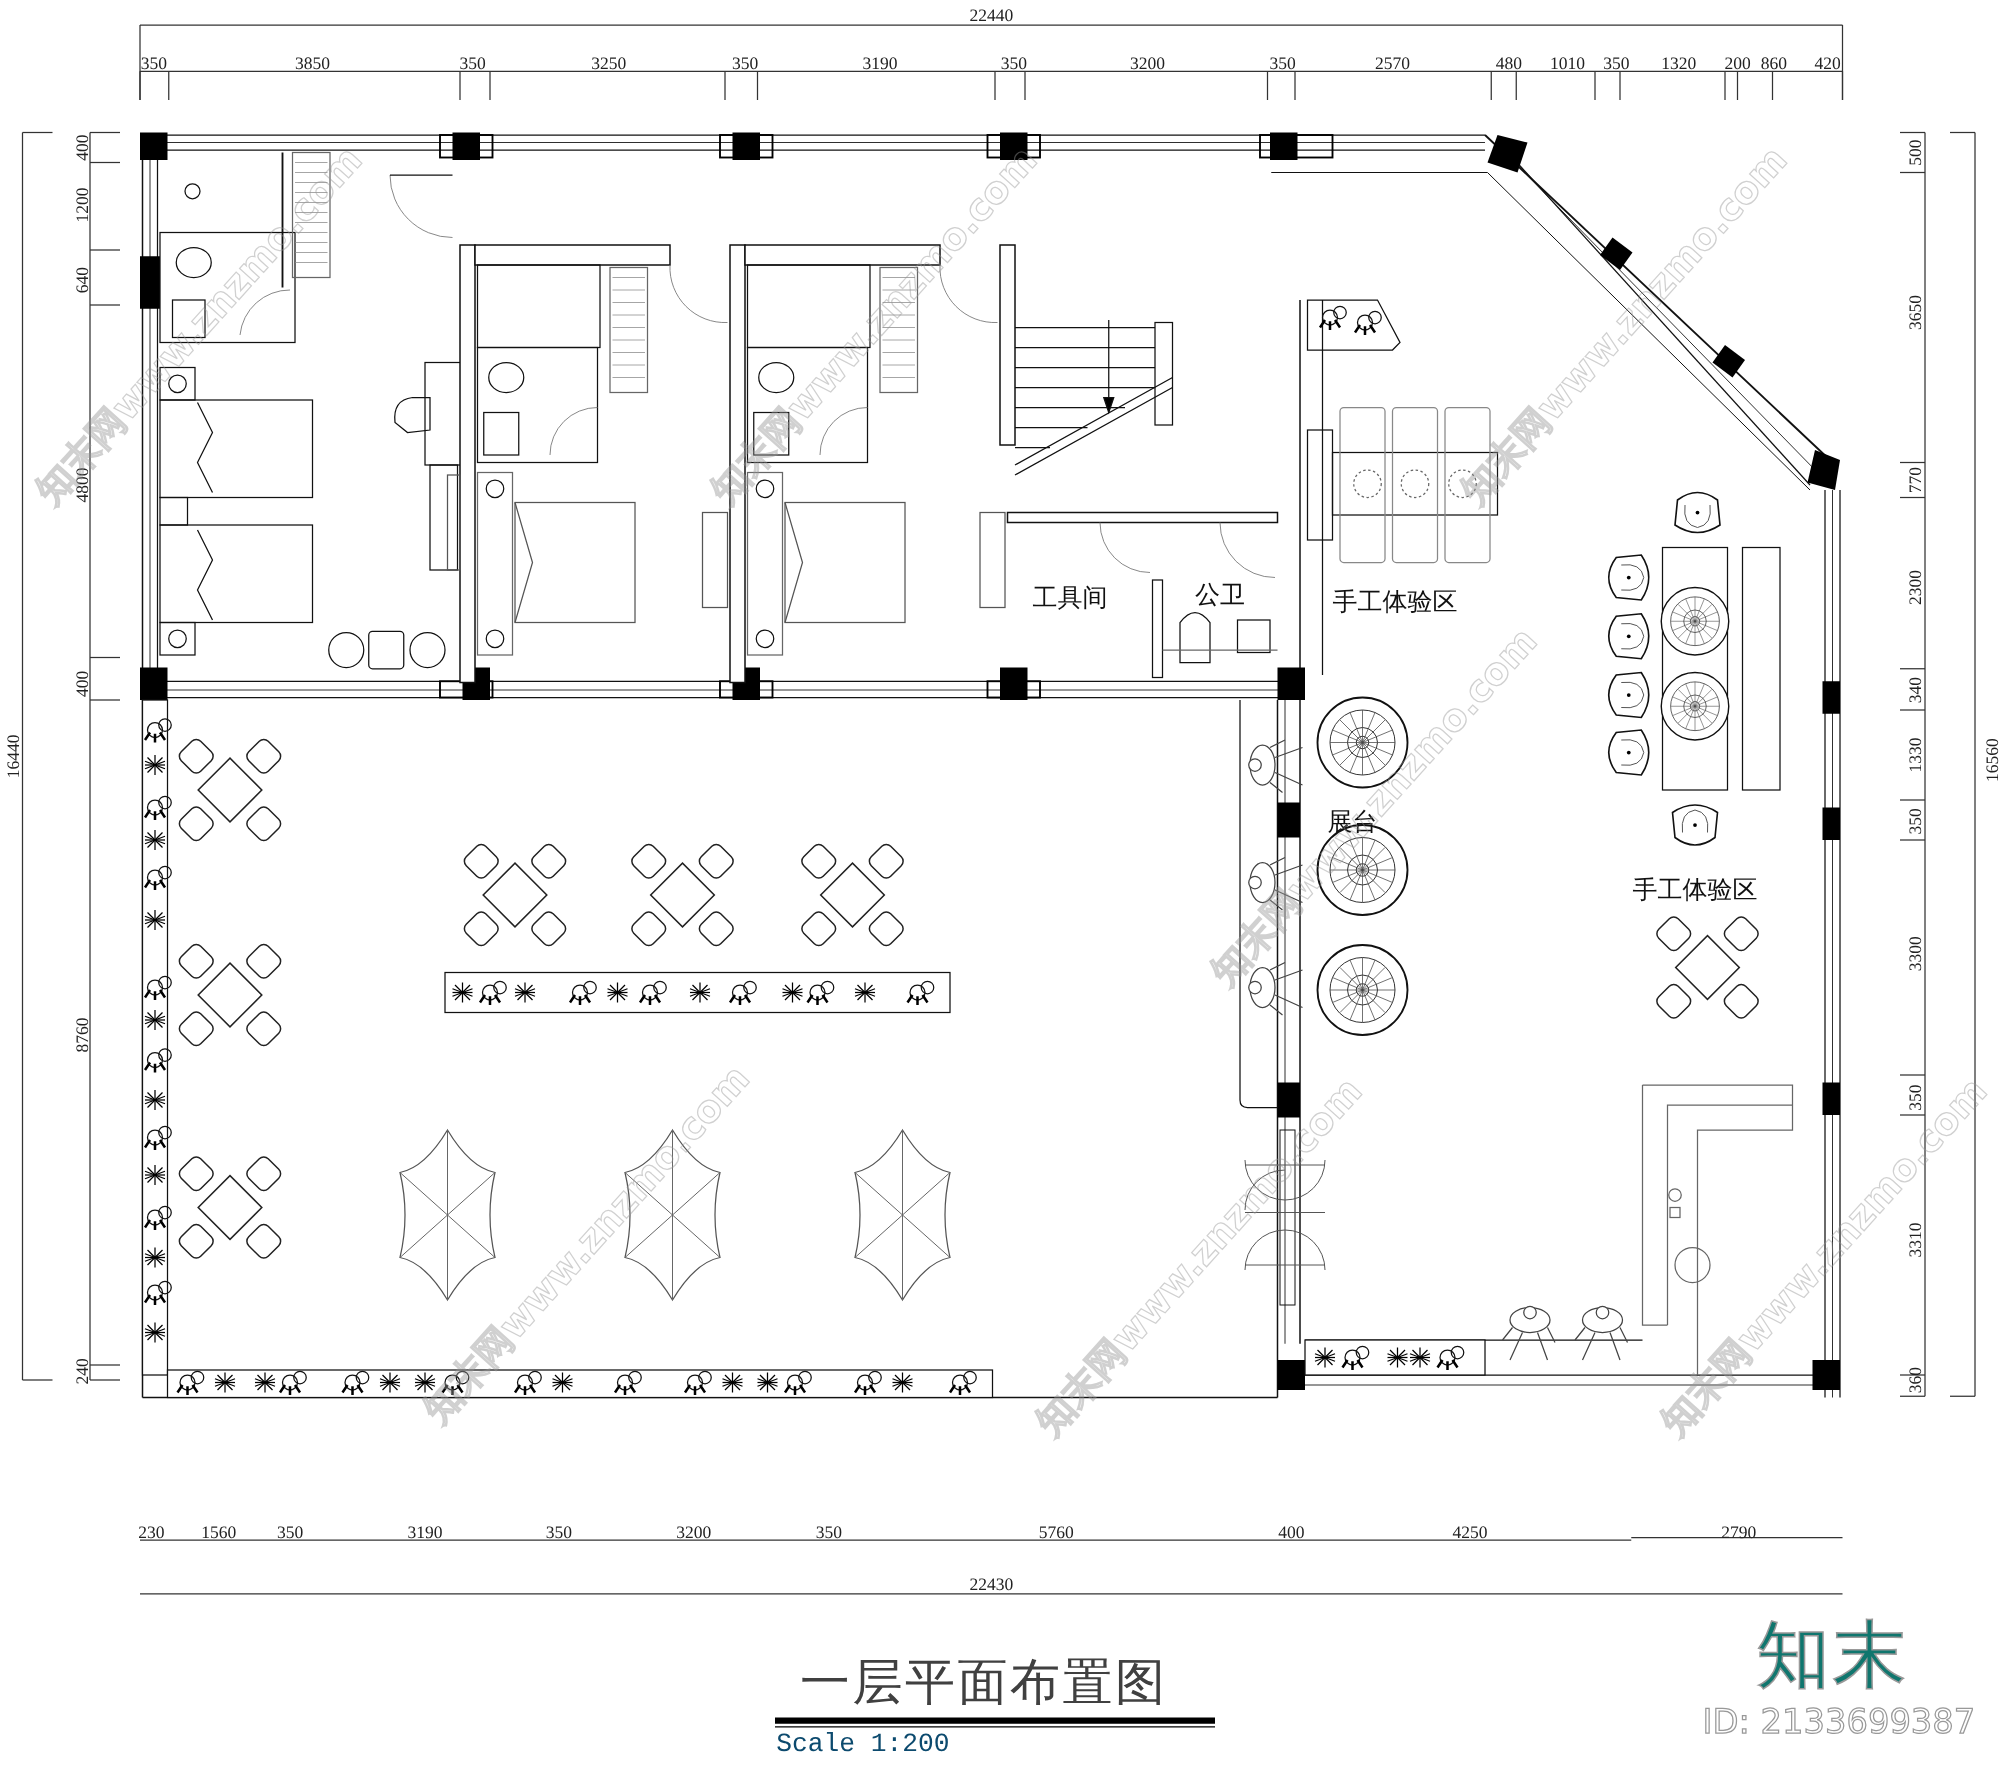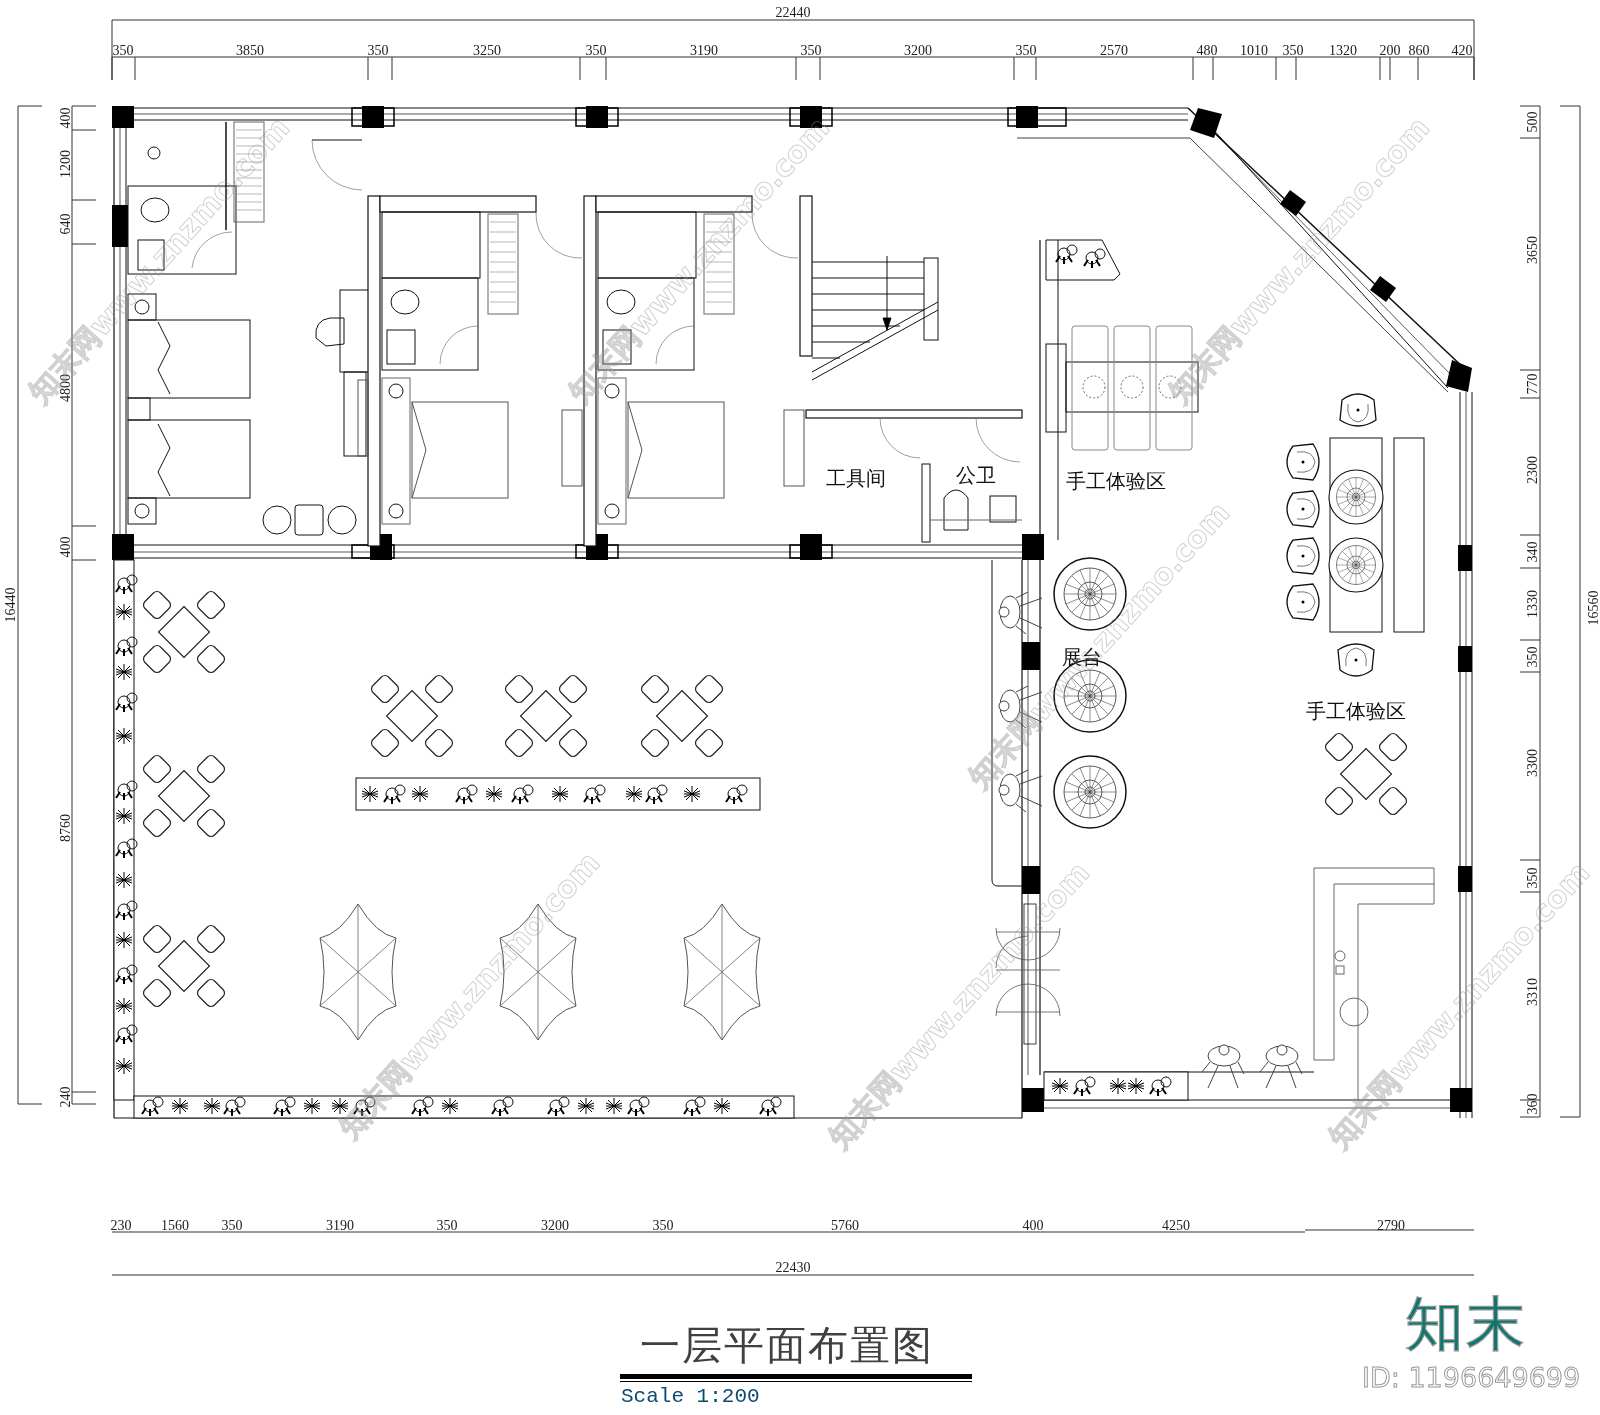--- a/index.html
+++ b/index.html
@@ -545,13 +545,13 @@
 <div class="wm-diag" style="left:960px;top:770px;">知末网www.znzmo.com</div>
 <div class="wm-diag" style="left:330px;top:1120px;">知末网www.znzmo.com</div>
 <div class="wm-diag" style="left:820px;top:1130px;">知末网www.znzmo.com</div>
 <div class="wm-diag" style="left:1320px;top:1130px;">知末网www.znzmo.com</div>
 
 <div class="title">一层平面布置图</div>
 <div class="title-bar1"></div>
 <div class="title-bar2"></div>
 <div class="scale">Scale 1:200</div>
 <div class="wm-logo">知末</div>
-<div class="wm-id">ID: 1196649699</div>
+<div class="wm-id">ID: 2133699387</div>
 
 </body></html>

